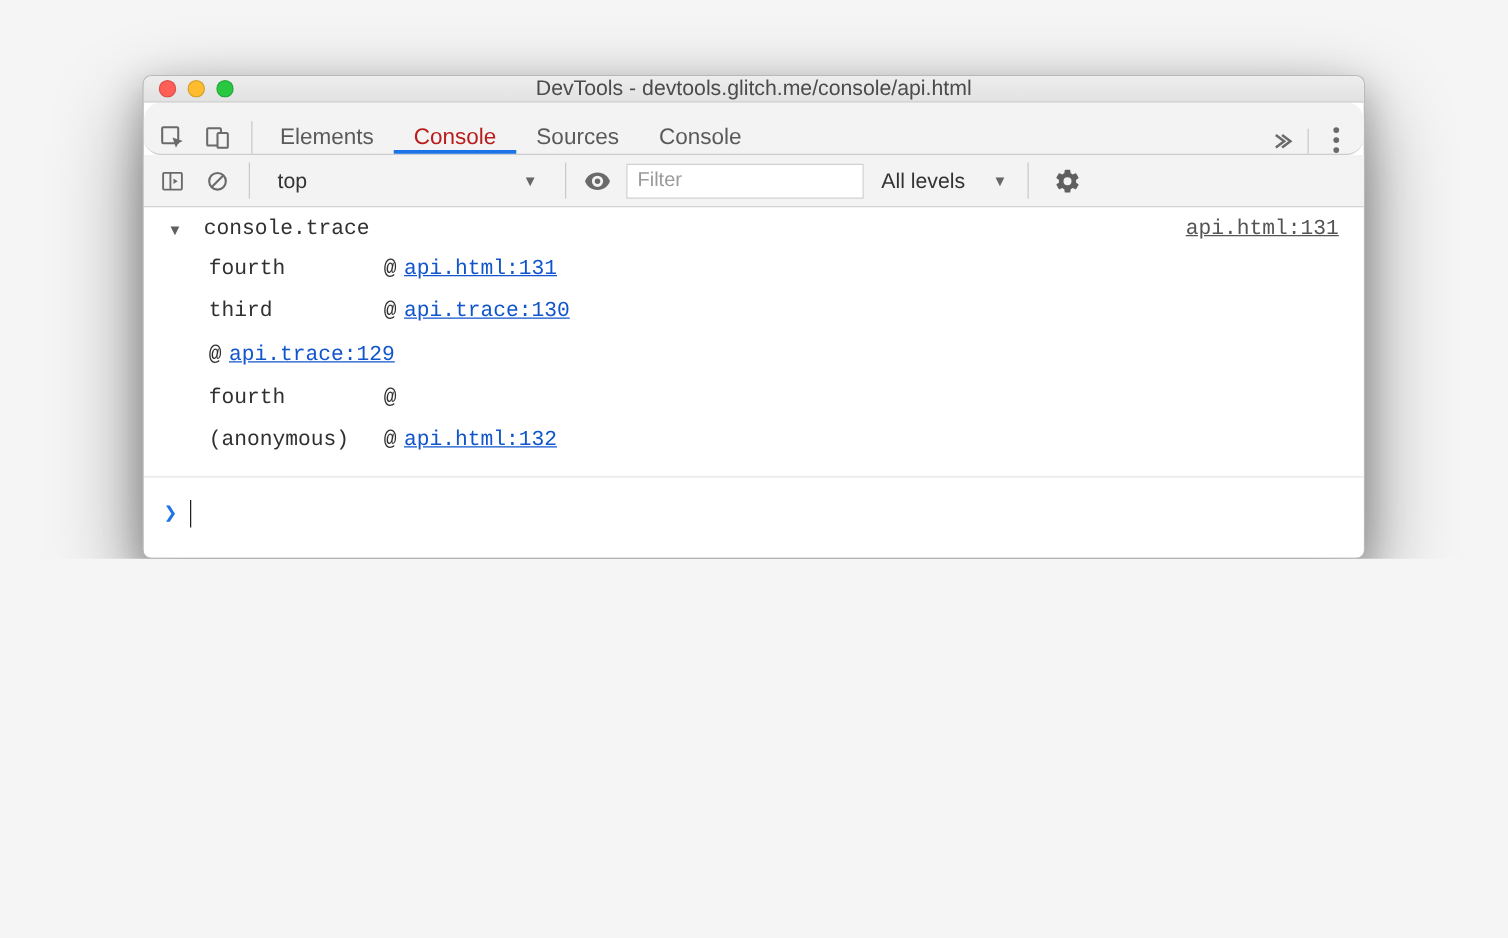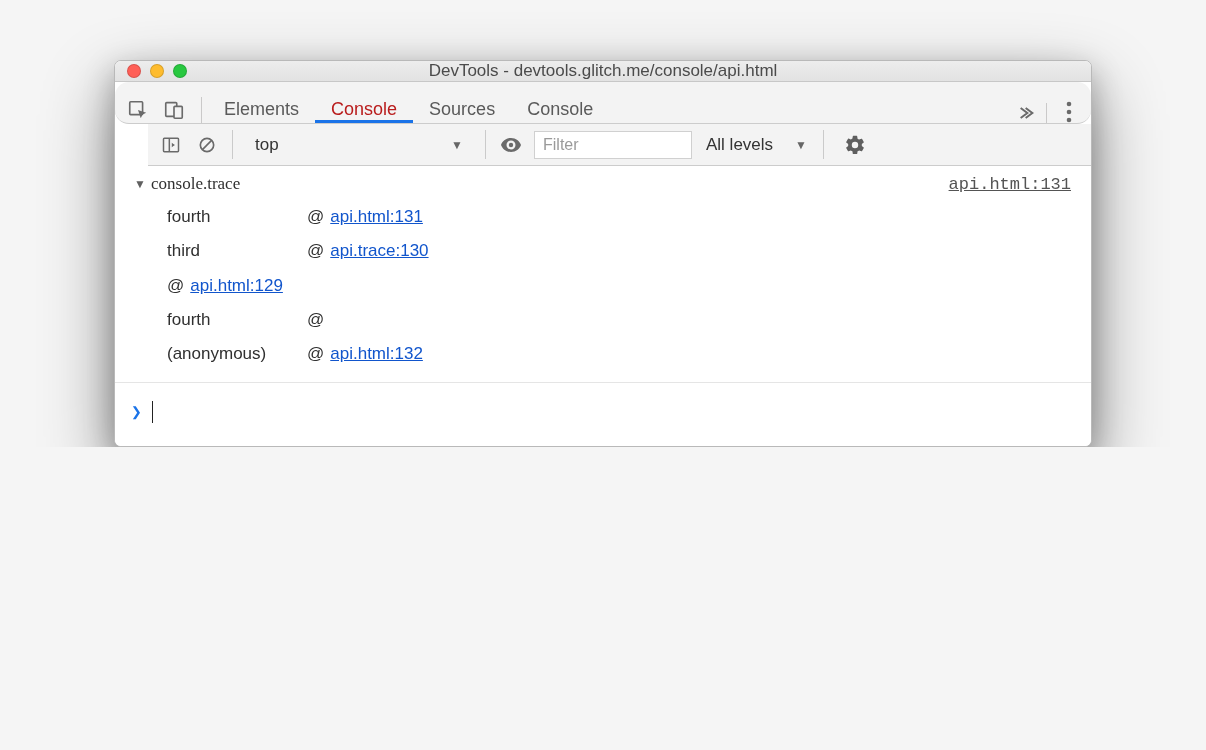--- a/index.html
+++ b/index.html
@@ -85,34 +85,33 @@
     }
     
     .console-toolbar {
       height: 42px;
       background: #f3f3f3;
       border-bottom: 1px solid #cccccc;
       display: flex; align-items: center;
       padding: 0 10px;
       gap: 10px;
       color:#5f5f5f;
-      margin-left:33px;
     }
     .ctb-sep { width:1px; align-self: stretch; background:#cacaca; margin: 6px 2px; }
     .context-select {
       display:flex; align-items:center; justify-content:space-between;
       min-width: 228px; height: 28px;
       padding: 0 10px;
       font-size: 17px; color:#333;
       cursor:pointer;
     }
     .context-caret { font-size: 12px; color:#666; }
     .filter-input {
       height: 28px;
-      width: 158px;
+      width: 190px;
       background:#fff;
       border:1px solid #d0d0d0;
       padding: 0 8px;
       font-size: 16px;
       color:#333;
     }
     .filter-input::placeholder { color:#9a9a9a; }
     .levels {
       display:flex; align-items:center; gap:22px;
       font-size: 17px; color:#333; cursor:pointer;
@@ -123,21 +122,21 @@
       width: 30px; display:flex; align-items:center; justify-content:center;
       color:#5f5f5f; cursor:pointer;
     }
     
     .console-output {
       padding: 6px 0 0 0;
       background:#fff;
       min-height: 280px;
       font-size: 17px;
     }
-    .mono { font-family: Liberation Serif, serif; }
+    .mono { font-family: Liberation Mono, monospace; margin-left: 12px; }
     .trace-header {
       display:flex; align-items:center; justify-content:space-between;
       padding: 2px 20px 2px 18px;
       color:#303030;
     }
     .trace-header-left { display:flex; align-items:center; gap:4px; }
     .disclosure {
       font-size: 12px; color:#606060; cursor:pointer; user-select:none;
       width: 14px; text-align:center;
     }
@@ -145,21 +144,21 @@
       color:#545454; text-decoration: underline; cursor:pointer;
       font-family: Menlo, Consolas, "Courier New", monospace;
     }
     .trace-table {
       padding: 4px 0 10px 52px;
       border-bottom: 1px solid #e5e5e5;
     }
     .trace-row {
       display:flex; 
       line-height: 2.02;
-      font-family: Liberation Sans, sans-serif;
+      font-family: Liberation Mono, monospace;
       color:#303030;
     }
     .trace-fn {
       width: 140px;
     }
     .trace-at { margin-right: 6px; }
     .trace-link { color:#1155cc; text-decoration: underline; cursor:pointer; }
     .prompt-row {
       display:flex; align-items:center;
       padding: 18px 0 18px 16px;
@@ -277,21 +276,21 @@
         <span class="trace-at">@</span>
         <a class="trace-link">api.html:131</a>
       </div>
       <div class="trace-row">
         <span class="trace-fn">third</span>
         <span class="trace-at">@</span>
         <a class="trace-link">api.trace:130</a>
       </div>
       <div class="trace-row">
         <span class="trace-at">@</span>
-        <a class="trace-link">api.html:129</a>
+        <a class="trace-link">api.trace:129</a>
       </div>
       <div class="trace-row">
         <span class="trace-fn">fourth</span>
         <span class="trace-at">@</span>
       </div>
       <div class="trace-row">
         <span class="trace-fn">(anonymous)</span>
         <span class="trace-at">@</span>
         <a class="trace-link">api.html:132</a>
       </div>

